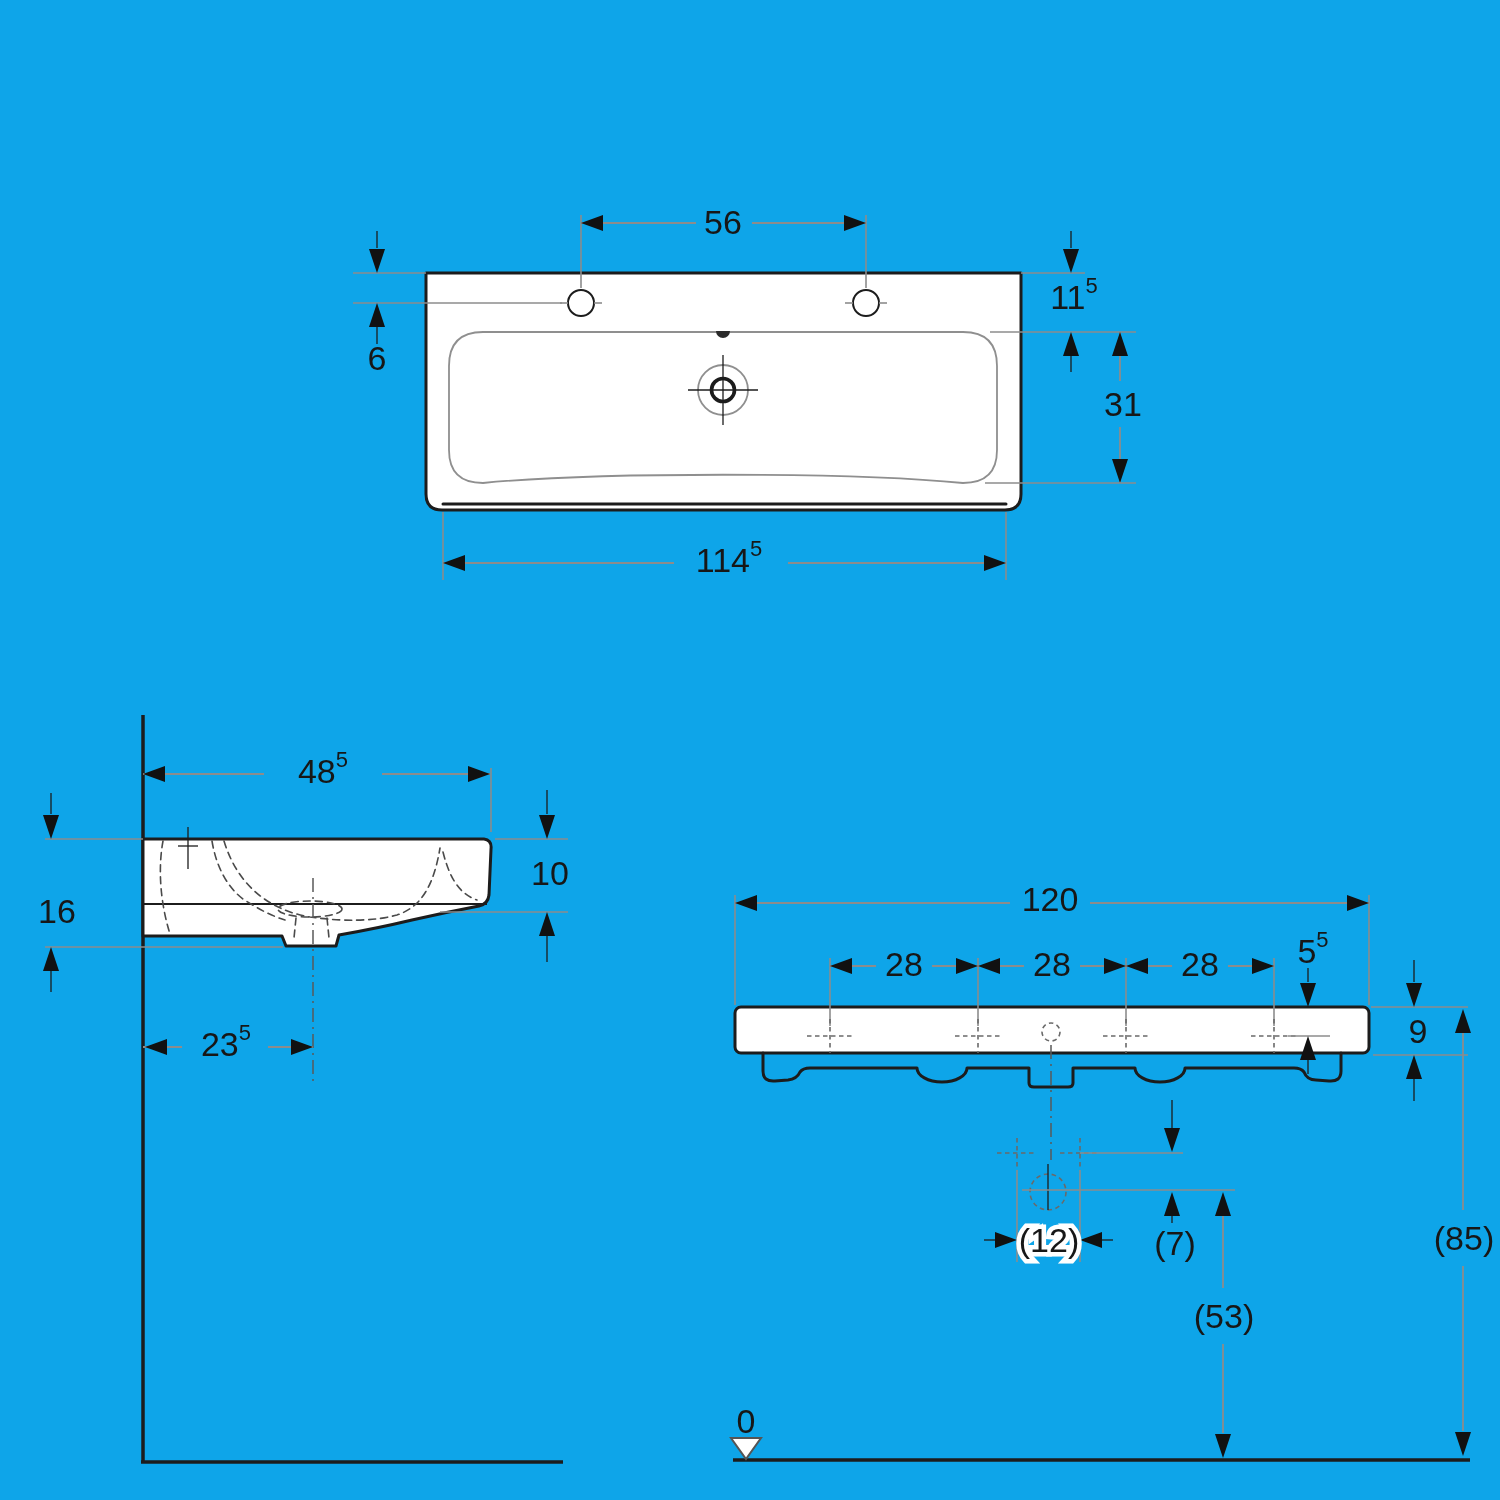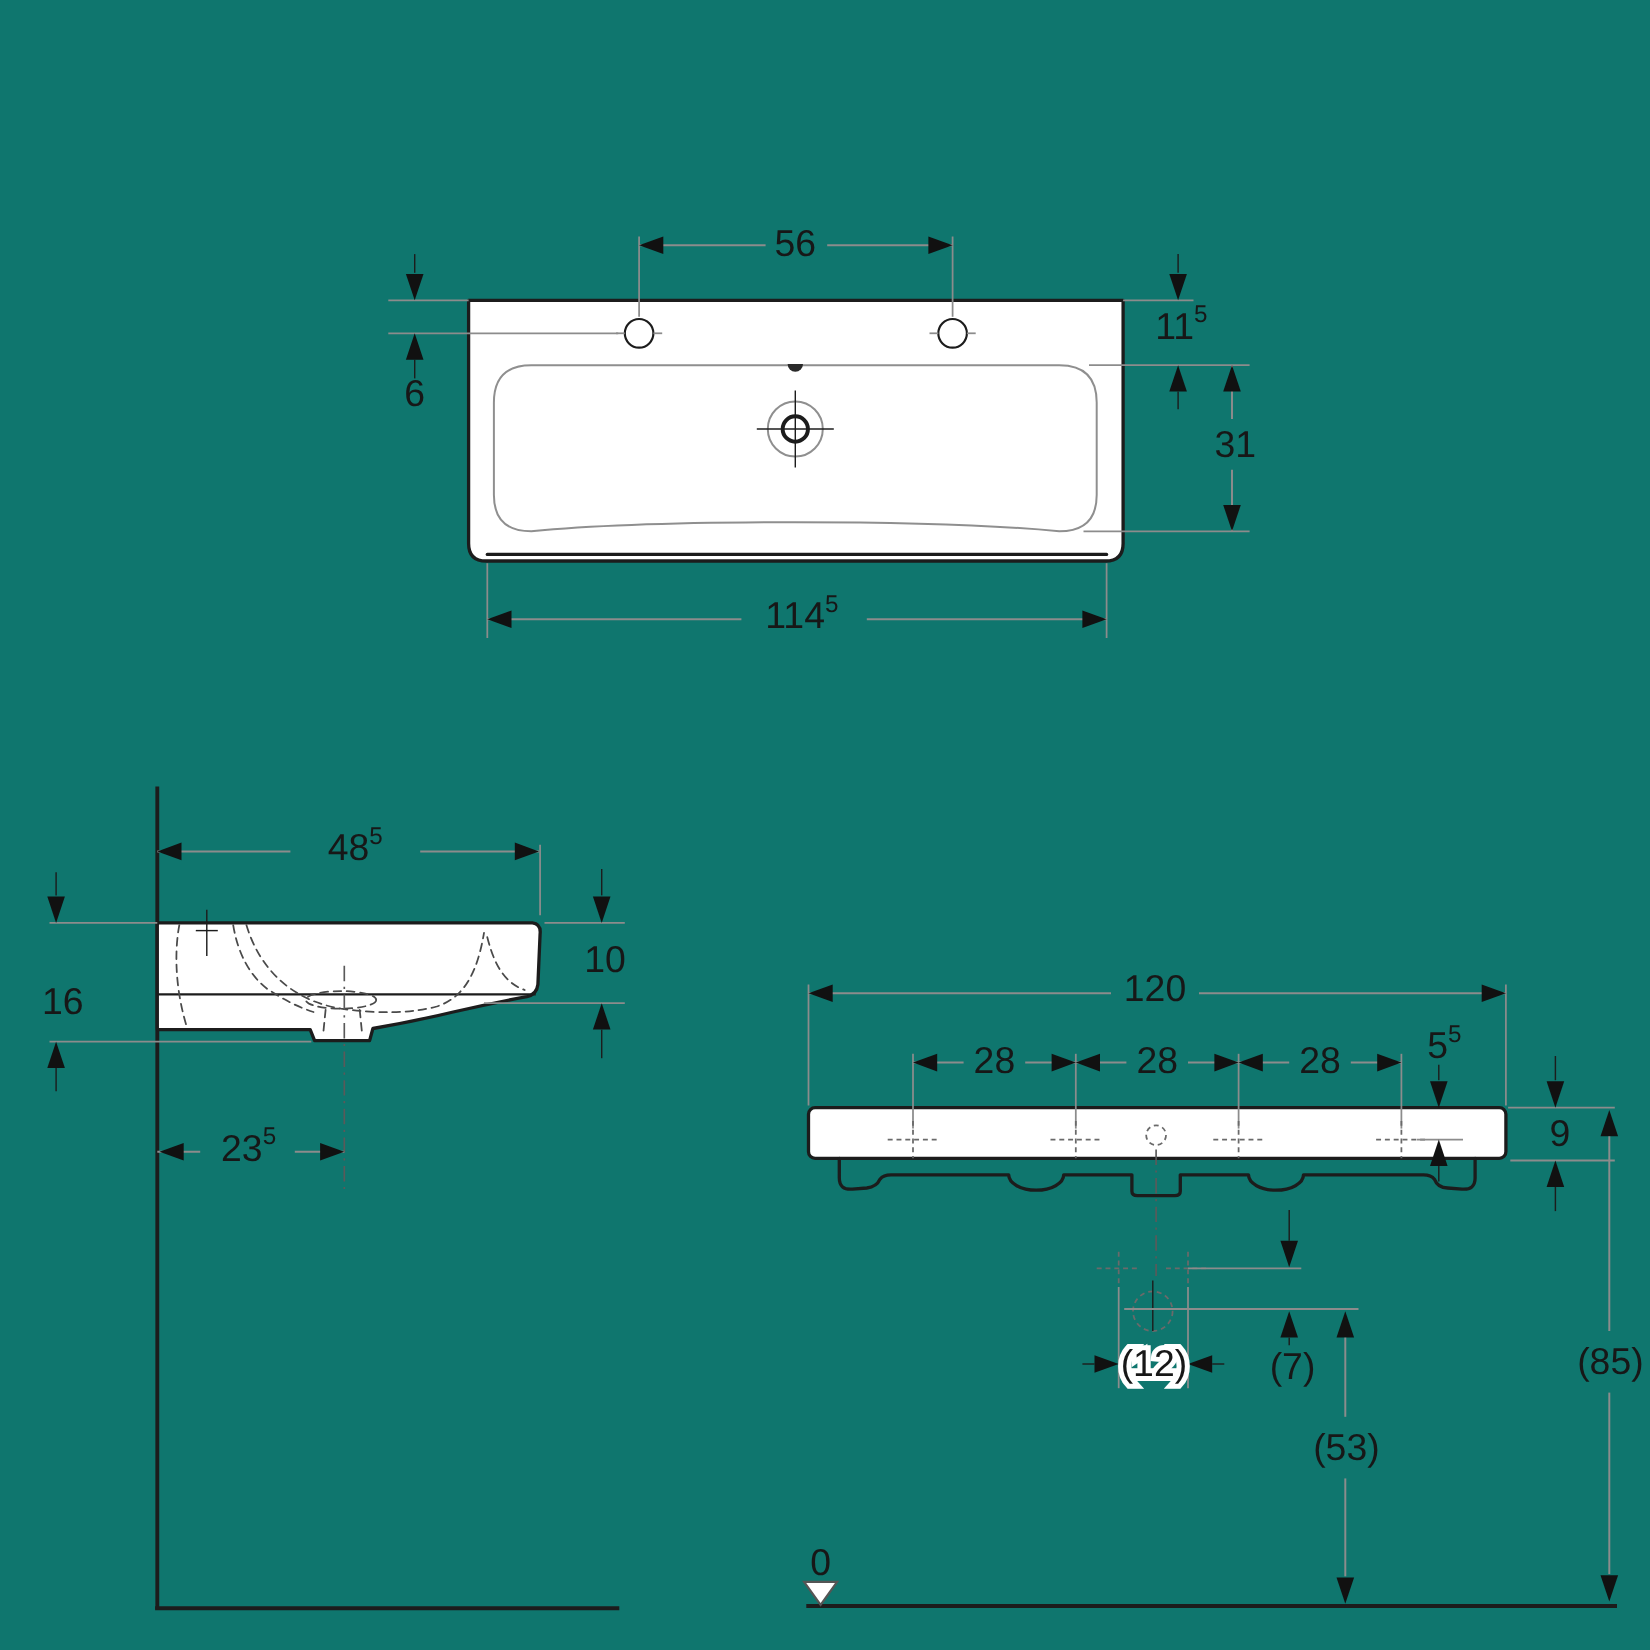--- a/index.html
+++ b/index.html
@@ -1,16 +1,16 @@
 <!DOCTYPE html>
 <html><head>
 <meta charset="utf-8">
 <style>
   html,body{margin:0;padding:0;background:#ffffff;}
-  .stage{width:1500px;height:1500px;background:#0f766e;position:relative;}
+  .stage{width:1500px;height:1500px;background:#0ea5e9;position:relative;}
   svg{display:block;}
   .outline{stroke:#1c1c1c;stroke-width:3;fill:none;stroke-linejoin:round;stroke-linecap:round;}
   .outline-f{stroke:#1c1c1c;stroke-width:3;fill:#ffffff;stroke-linejoin:round;}
   .med{stroke:#1c1c1c;stroke-width:2;fill:none;}
   .thin{stroke:#1c1c1c;stroke-width:1.3;fill:none;}
   .inner{stroke:#8f8f8f;stroke-width:1.8;fill:none;}
   .dim{stroke:#8c8c8c;stroke-width:1.8;fill:none;}
   .ext{stroke:#8c8c8c;stroke-width:1.6;fill:none;}
   .dash{stroke:#4a4a4a;stroke-width:1.6;fill:none;stroke-dasharray:7 5;stroke-linecap:round;}
   .xdash{stroke:#6a6a6a;stroke-width:1.6;fill:none;stroke-dasharray:4.5 3.5;}

